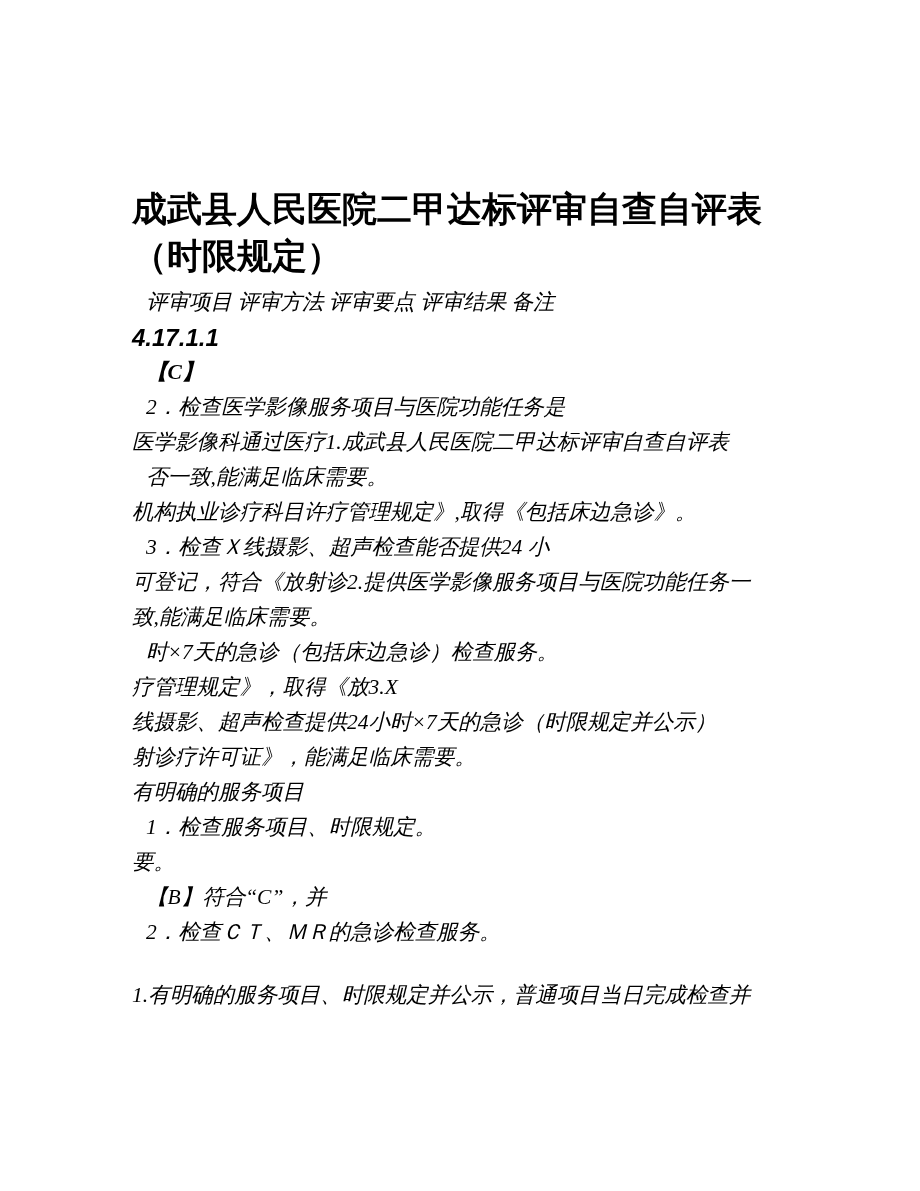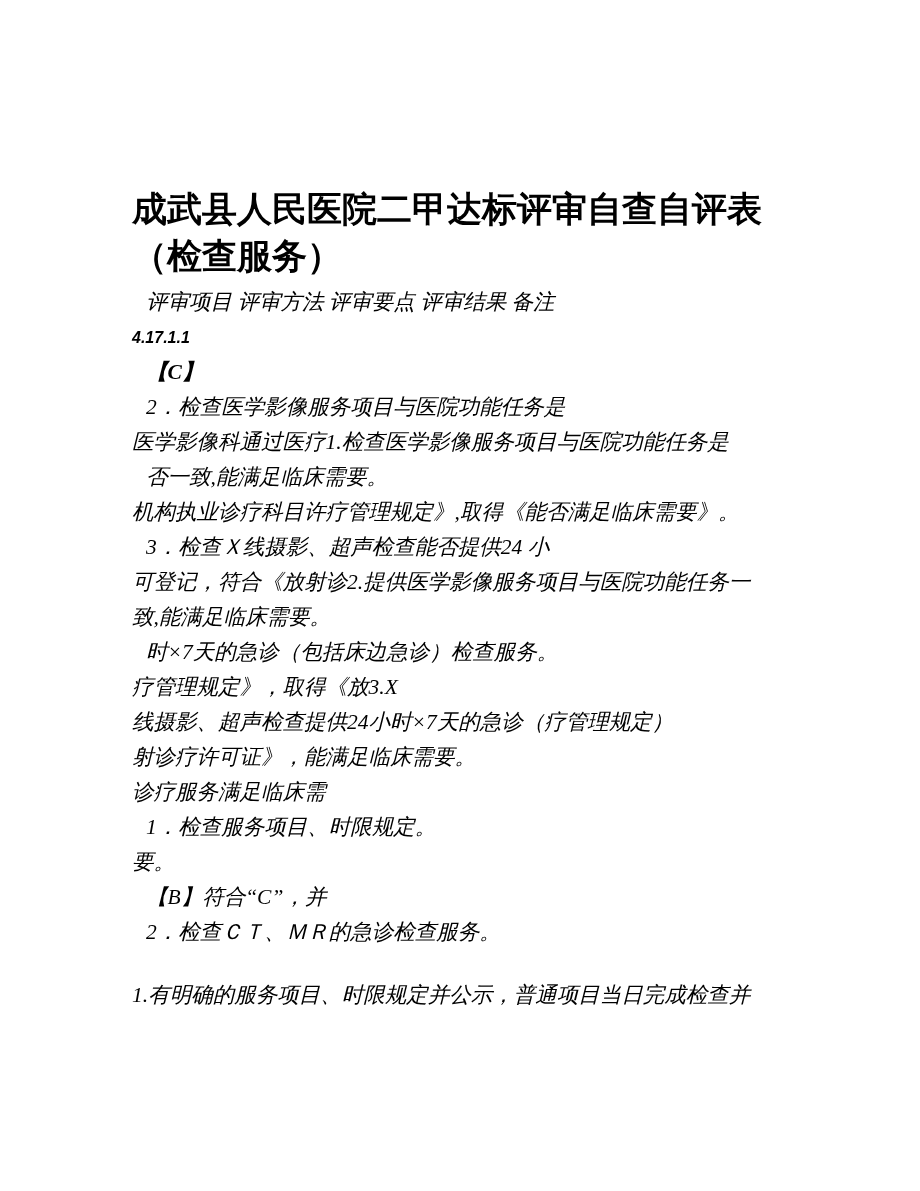--- a/index.html
+++ b/index.html
@@ -38,55 +38,55 @@
     white-space: pre-wrap;
     word-break: break-all;
     font-style: italic;
   }
   .indent {
     padding-left: 14px;
   }
   .bold {
     font-family: "Liberation Sans", "DejaVu Sans", sans-serif;
     font-weight: bold;
-    font-size: 16px;
+    font-size: 24px;
   }
   .bold-serif {
     font-weight: bold;
   }
   .spacer {
     height: 28px;
   }
 </style>
 </head>
 <body>
 
 <div class="page">
 
   <h1 class="doc-title">
     <span>成武县人民医院二甲达标评审自查自评表</span><br>
-    <span>（检查服务）</span>
+    <span>（时限规定）</span>
   </h1>
 
   <div class="body-block">
     <div class="line indent">评审项目 评审方法 评审要点 评审结果 备注</div>
     <div class="line bold">4.17.1.1</div>
     <div class="line indent bold-serif">【C】</div>
     <div class="line indent">2．检查医学影像服务项目与医院功能任务是</div>
-    <div class="line">医学影像科通过医疗1.检查医学影像服务项目与医院功能任务是</div>
+    <div class="line">医学影像科通过医疗1.成武县人民医院二甲达标评审自查自评表</div>
     <div class="line indent">否一致,能满足临床需要。</div>
-    <div class="line">机构执业诊疗科目许疗管理规定》,取得《能否满足临床需要》。</div>
+    <div class="line">机构执业诊疗科目许疗管理规定》,取得《包括床边急诊》。</div>
     <div class="line indent">3．检查Ｘ线摄影、超声检查能否提供24 小</div>
     <div class="line">可登记，符合《放射诊2.提供医学影像服务项目与医院功能任务一</div>
     <div class="line">致,能满足临床需要。</div>
     <div class="line indent">时×7天的急诊（包括床边急诊）检查服务。</div>
     <div class="line">疗管理规定》，取得《放3.X</div>
-    <div class="line">线摄影、超声检查提供24小时×7天的急诊（疗管理规定）</div>
+    <div class="line">线摄影、超声检查提供24小时×7天的急诊（时限规定并公示）</div>
     <div class="line">射诊疗许可证》，能满足临床需要。</div>
-    <div class="line">诊疗服务满足临床需</div>
+    <div class="line">有明确的服务项目</div>
     <div class="line indent">1．检查服务项目、时限规定。</div>
     <div class="line">要。</div>
     <div class="line indent">【B】符合“C”，并</div>
     <div class="line indent">2．检查ＣＴ、ＭＲ的急诊检查服务。</div>
     <div class="spacer"></div>
     <div class="line">1.有明确的服务项目、时限规定并公示，普通项目当日完成检查并</div>
   </div>
 
 </div>
 

